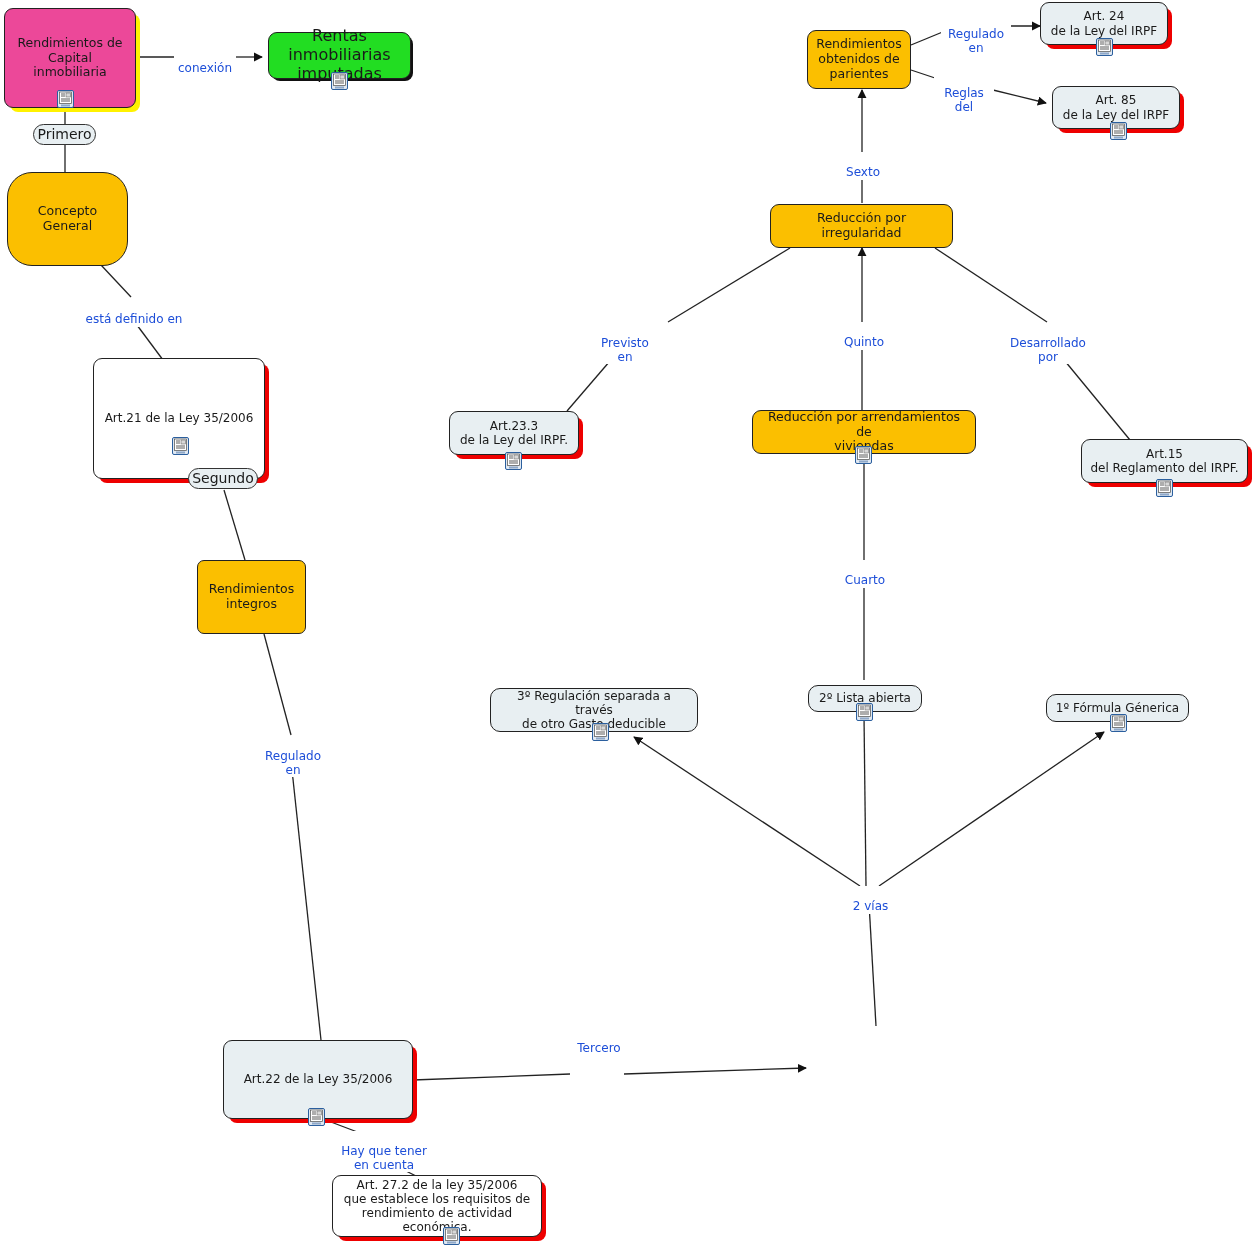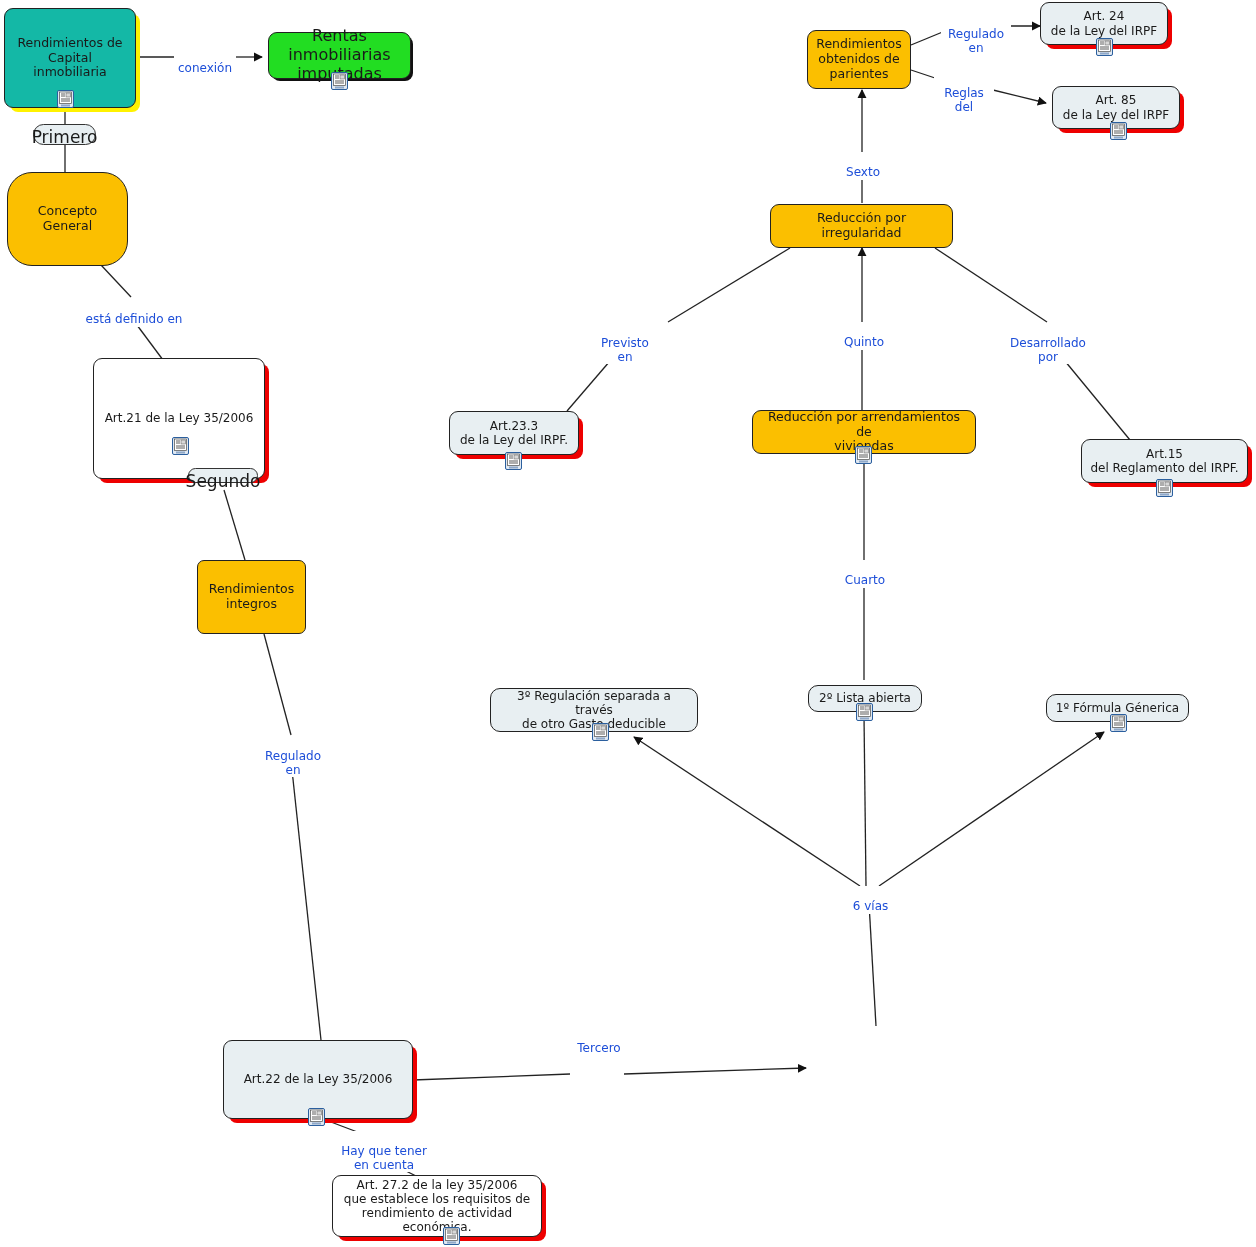--- a/index.html
+++ b/index.html
@@ -46,21 +46,21 @@
     background: #FBBF00;
     border-radius: 9px;
     font-size: 12.5px;
   }
   .node.concept-sq {
     background: #FBBF00;
     border-radius: 7px;
     font-size: 12.5px;
   }
   .node.cyan {
-    background: #14b8a6;
+    background: #ec4899;
     font-size: 12.5px;
     box-shadow: 5px 5px 0 -1px #FFF200;
   }
   .node.green {
     background: #22DD22;
     font-size: 16px;
     box-shadow: 3px 3px 0 -1px #111111;
   }
   .node.res-white {
     background: #ffffff;
@@ -76,23 +76,23 @@
     background: #E8EFF2;
     font-size: 12px;
     border-radius: 10px;
   }
   .pill {
     position: absolute;
     box-sizing: border-box;
     background: #E8EFF2;
     border: 1.1px solid #333333;
     border-radius: 11px;
-    font-size: 17px;
+    font-size: 14px;
     display: flex;
-    align-items: flex-start;
+    align-items: flex-end;
     justify-content: center;
     padding: 2px 9px;
     z-index: 6;
     white-space: nowrap;
   }
   .linklabel {
     position: absolute;
     font-size: 12px;
     color: #1d4ed8;
     text-align: center;
@@ -430,40 +430,40 @@
   </div>
 
   <div class="pill" style="left:33px; top:124px; width:63px; height:21px;">
     <span>Primero</span>
   </div>
 
   <div class="linklabel" style="left:78px; top:299px; width:110px;">
     <span>está definido en</span>
   </div>
 
-  <div class="pill" style="left:188px; top:468px; width:70px; height:15px;border-radius:10px;">
+  <div class="pill" style="left:188px; top:468px; width:70px; height:21px;">
     <span>Segundo</span>
   </div>
 
   <div class="linklabel" style="left:257px; top:736px; width:70px;">
     <span>Regulado
 en</span>
   </div>
 
   <div class="linklabel" style="left:572px; top:1028px; width:52px;">
     <span>Tercero</span>
   </div>
 
   <div class="linklabel" style="left:333px; top:1131px; width:100px;">
     <span>Hay que tener
 en cuenta</span>
   </div>
 
   <div class="linklabel" style="left:842px; top:886px; width:55px;">
-    <span>6 vías</span>
+    <span>2 vías</span>
   </div>
 
   <div class="linklabel" style="left:836px; top:560px; width:56px;">
     <span>Cuarto</span>
   </div>
 
   <div class="linklabel" style="left:835px; top:322px; width:56px;">
     <span>Quinto</span>
   </div>
 

